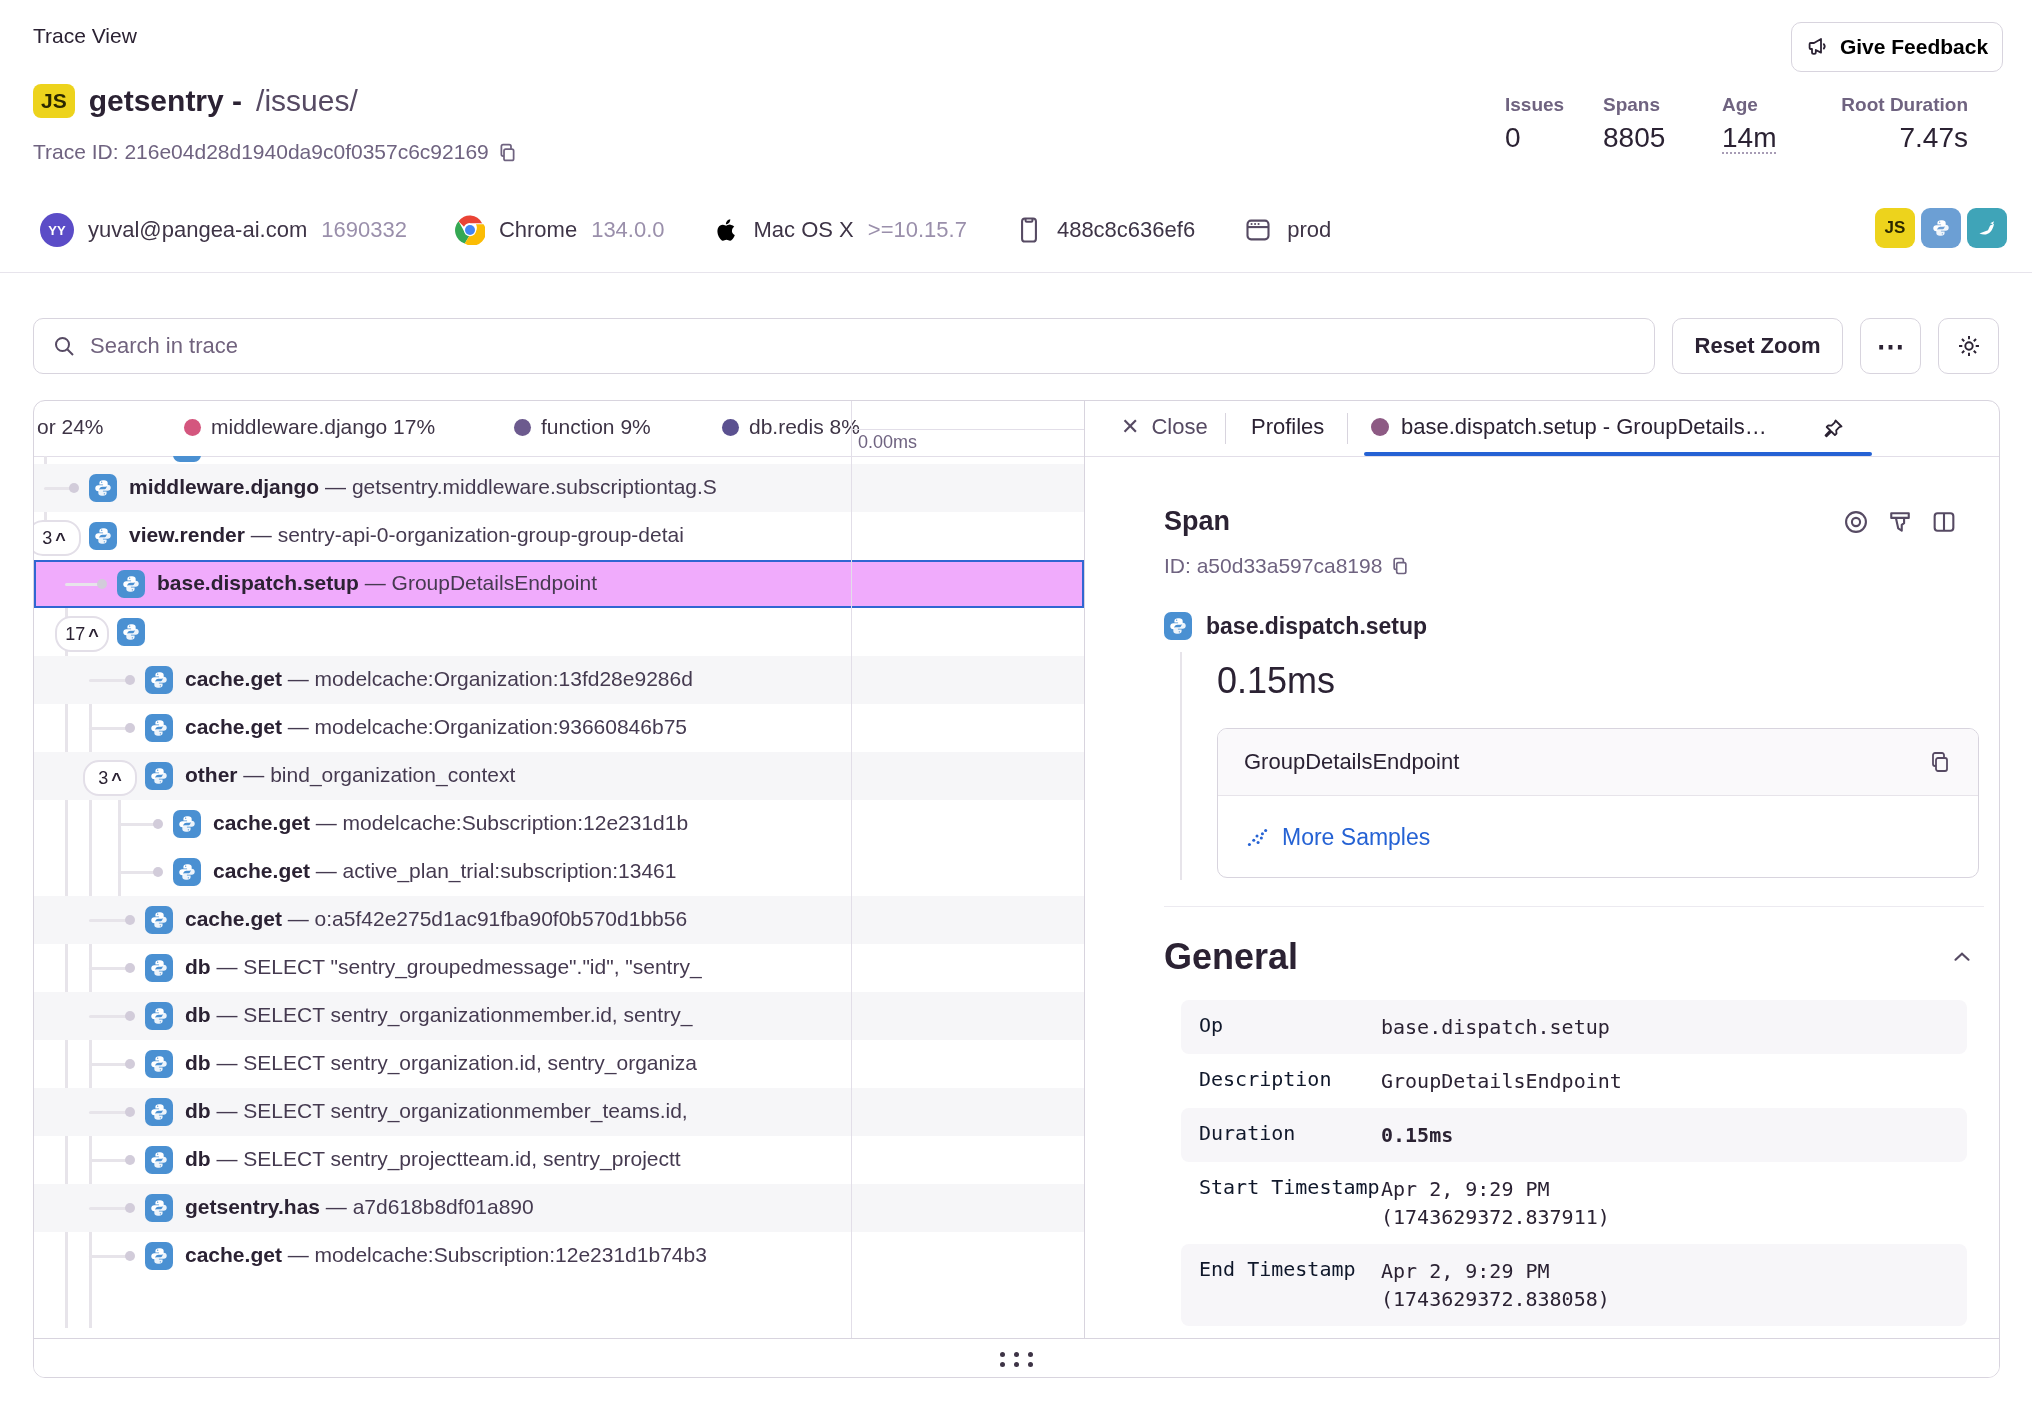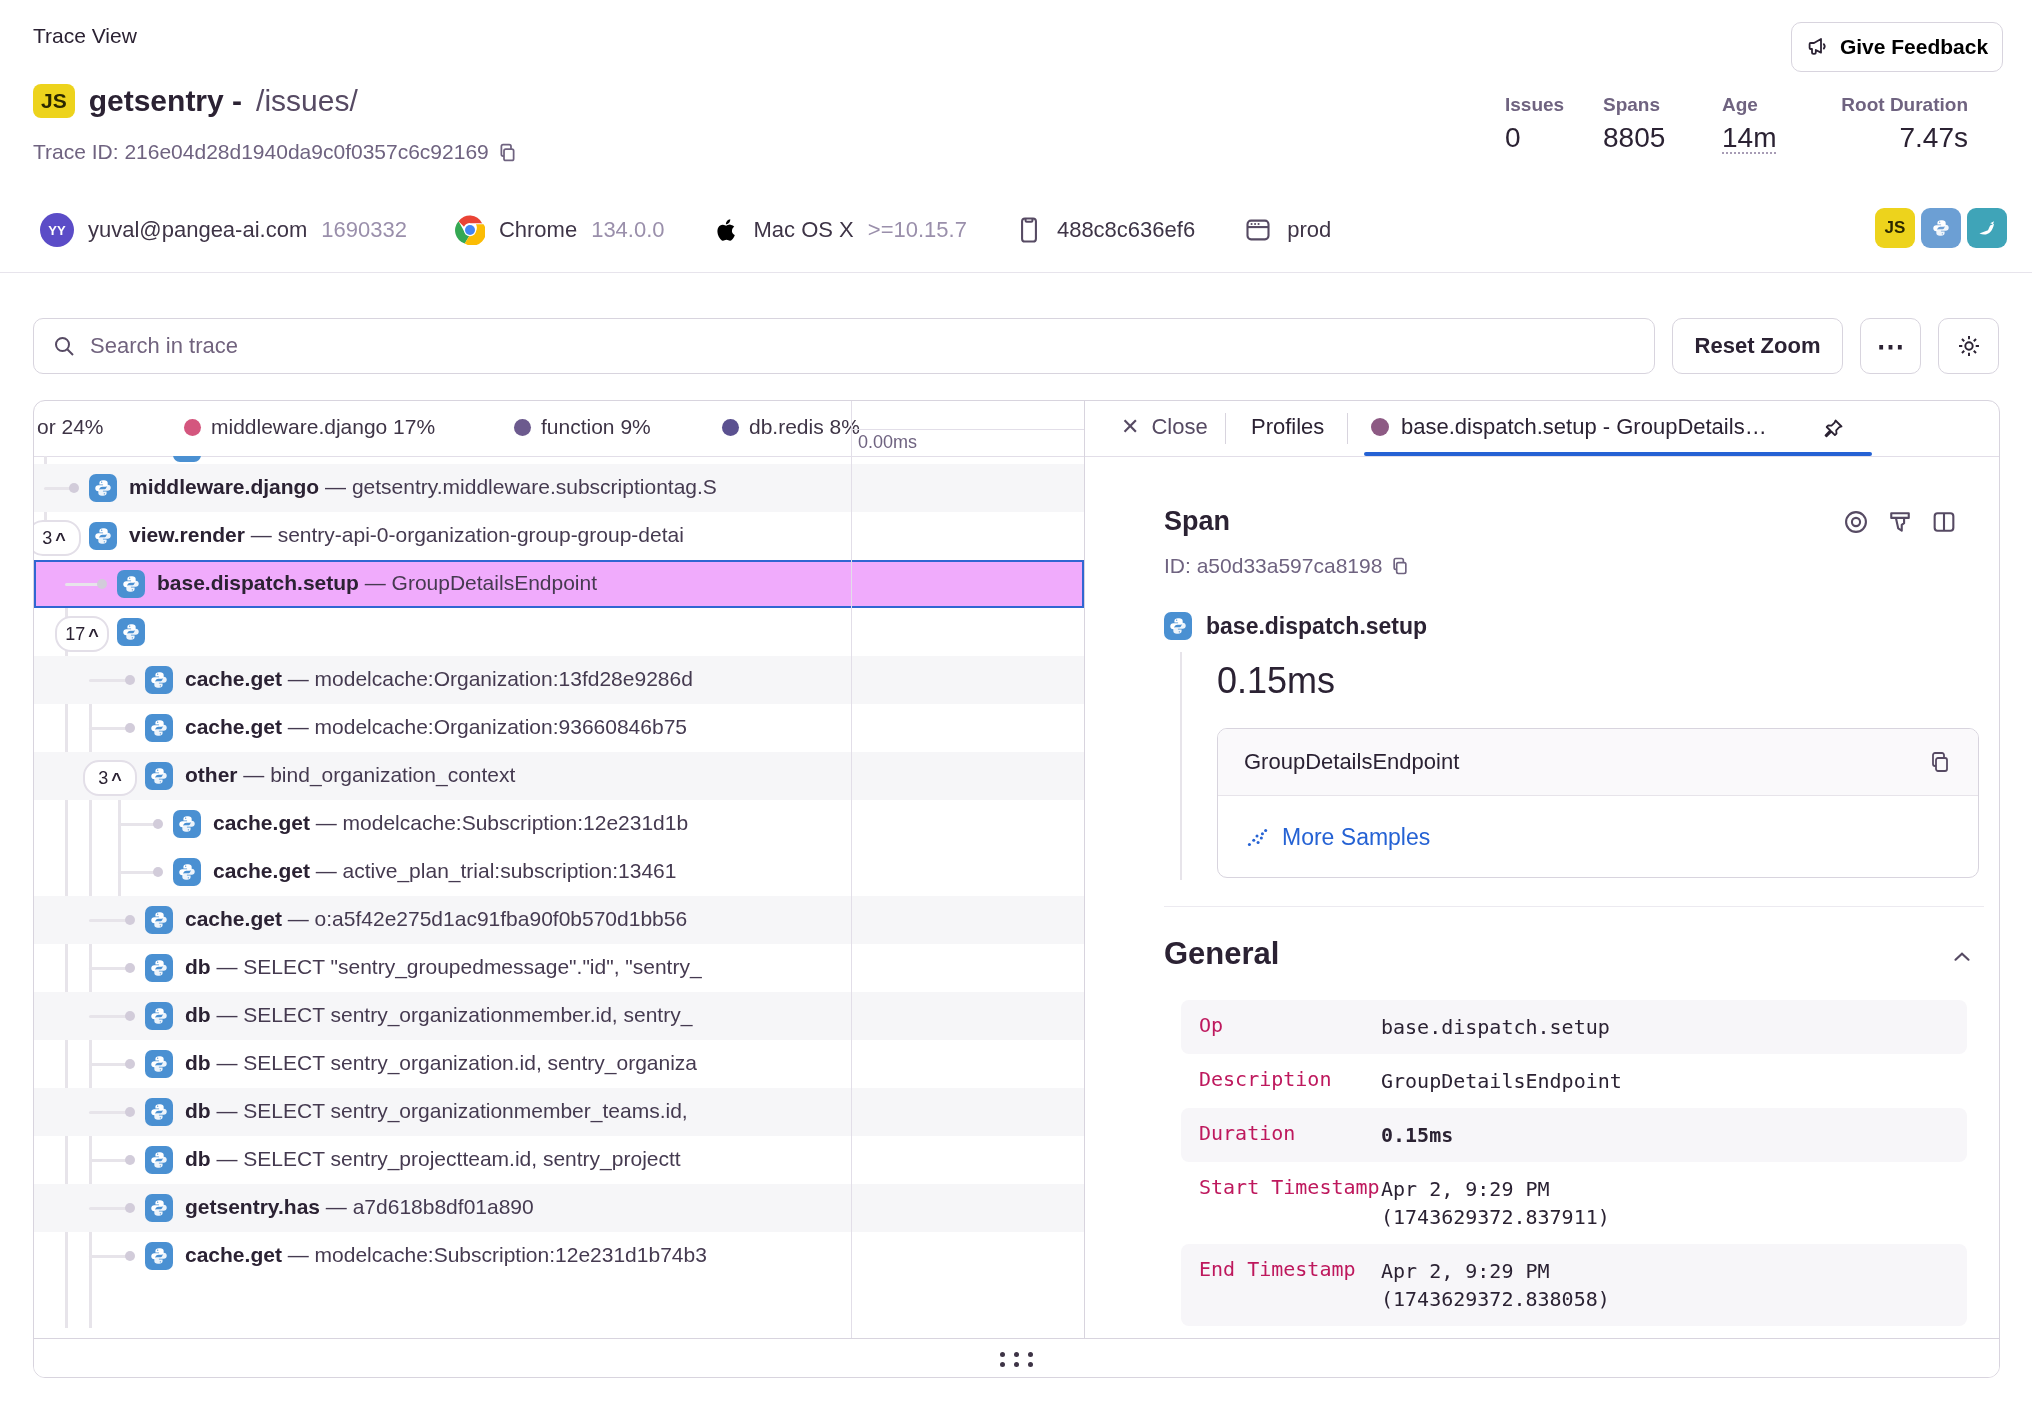--- a/index.html
+++ b/index.html
@@ -76,26 +76,26 @@
   .span-id{position:absolute;left:79px;top:98px;font-size:21px;color:#6f6380;display:flex;gap:8px;align-items:center;}
   .op-line{position:absolute;left:79px;top:156px;display:flex;gap:14px;align-items:center;}
   .op-name{font-size:23px;font-weight:700;}
   .det-vguide{position:absolute;left:95px;top:196px;width:2px;height:228px;background:#e7e4ea;}
   .dur-big{position:absolute;left:132px;top:204px;font-size:36px;font-weight:500;color:#2b2233;}
   .sample-card{position:absolute;left:132px;top:272px;width:762px;height:150px;border:1px solid #d8d4de;border-radius:10px;box-sizing:border-box;overflow:hidden;background:#fff;}
   .sample-head{height:66px;background:#faf9fb;border-bottom:1px solid #e7e4ea;display:flex;align-items:center;justify-content:space-between;padding:0 26px;font-size:22px;color:#2b2233;}
   .sample-body{height:82px;display:flex;align-items:center;padding:0 26px;gap:12px;}
   .link{color:#2562d4;font-size:23px;cursor:pointer;}
   .sec-divider{position:absolute;left:79px;top:450px;width:820px;height:1px;background:#eceaf0;}
-  .general-h{position:absolute;left:79px;top:480px;font-size:31px;font-weight:700;}
+  .general-h{position:absolute;left:79px;top:480px;font-size:36px;font-weight:700;}
   .gen-chevron{position:absolute;left:864px;top:488px;color:#564a63;cursor:pointer;}
   .gen-rows{position:absolute;left:96px;top:544px;width:786px;display:flex;flex-direction:column;}
   .gen-row{display:flex;padding:13px 0 13px 18px;border-radius:8px;font-family:"DejaVu Sans Mono","Liberation Mono",monospace;font-size:20px;}
   .gen-row.shade{background:#f7f6f9;}
-  .gen-key{width:182px;flex:none;color:#be185d;}
+  .gen-key{width:182px;flex:none;color:#0f172a;}
   .gen-val{color:#2b2233;white-space:pre-line;line-height:1.4;}
   .gen-val.bold{font-weight:700;}
   
   .footer-bar{left:0;top:937px;width:1965px;height:40px;border-top:1px solid #d8d4de;background:#fff;display:flex;align-items:center;justify-content:center;}
   .grip{display:flex;flex-direction:column;gap:5px;}
   .grip div{display:flex;gap:9px;}
   .grip i{width:5px;height:5px;border-radius:50%;background:#3e3446;}
   .copy-ic{color:#6f6380;}
   svg{display:block;}
 </style>

